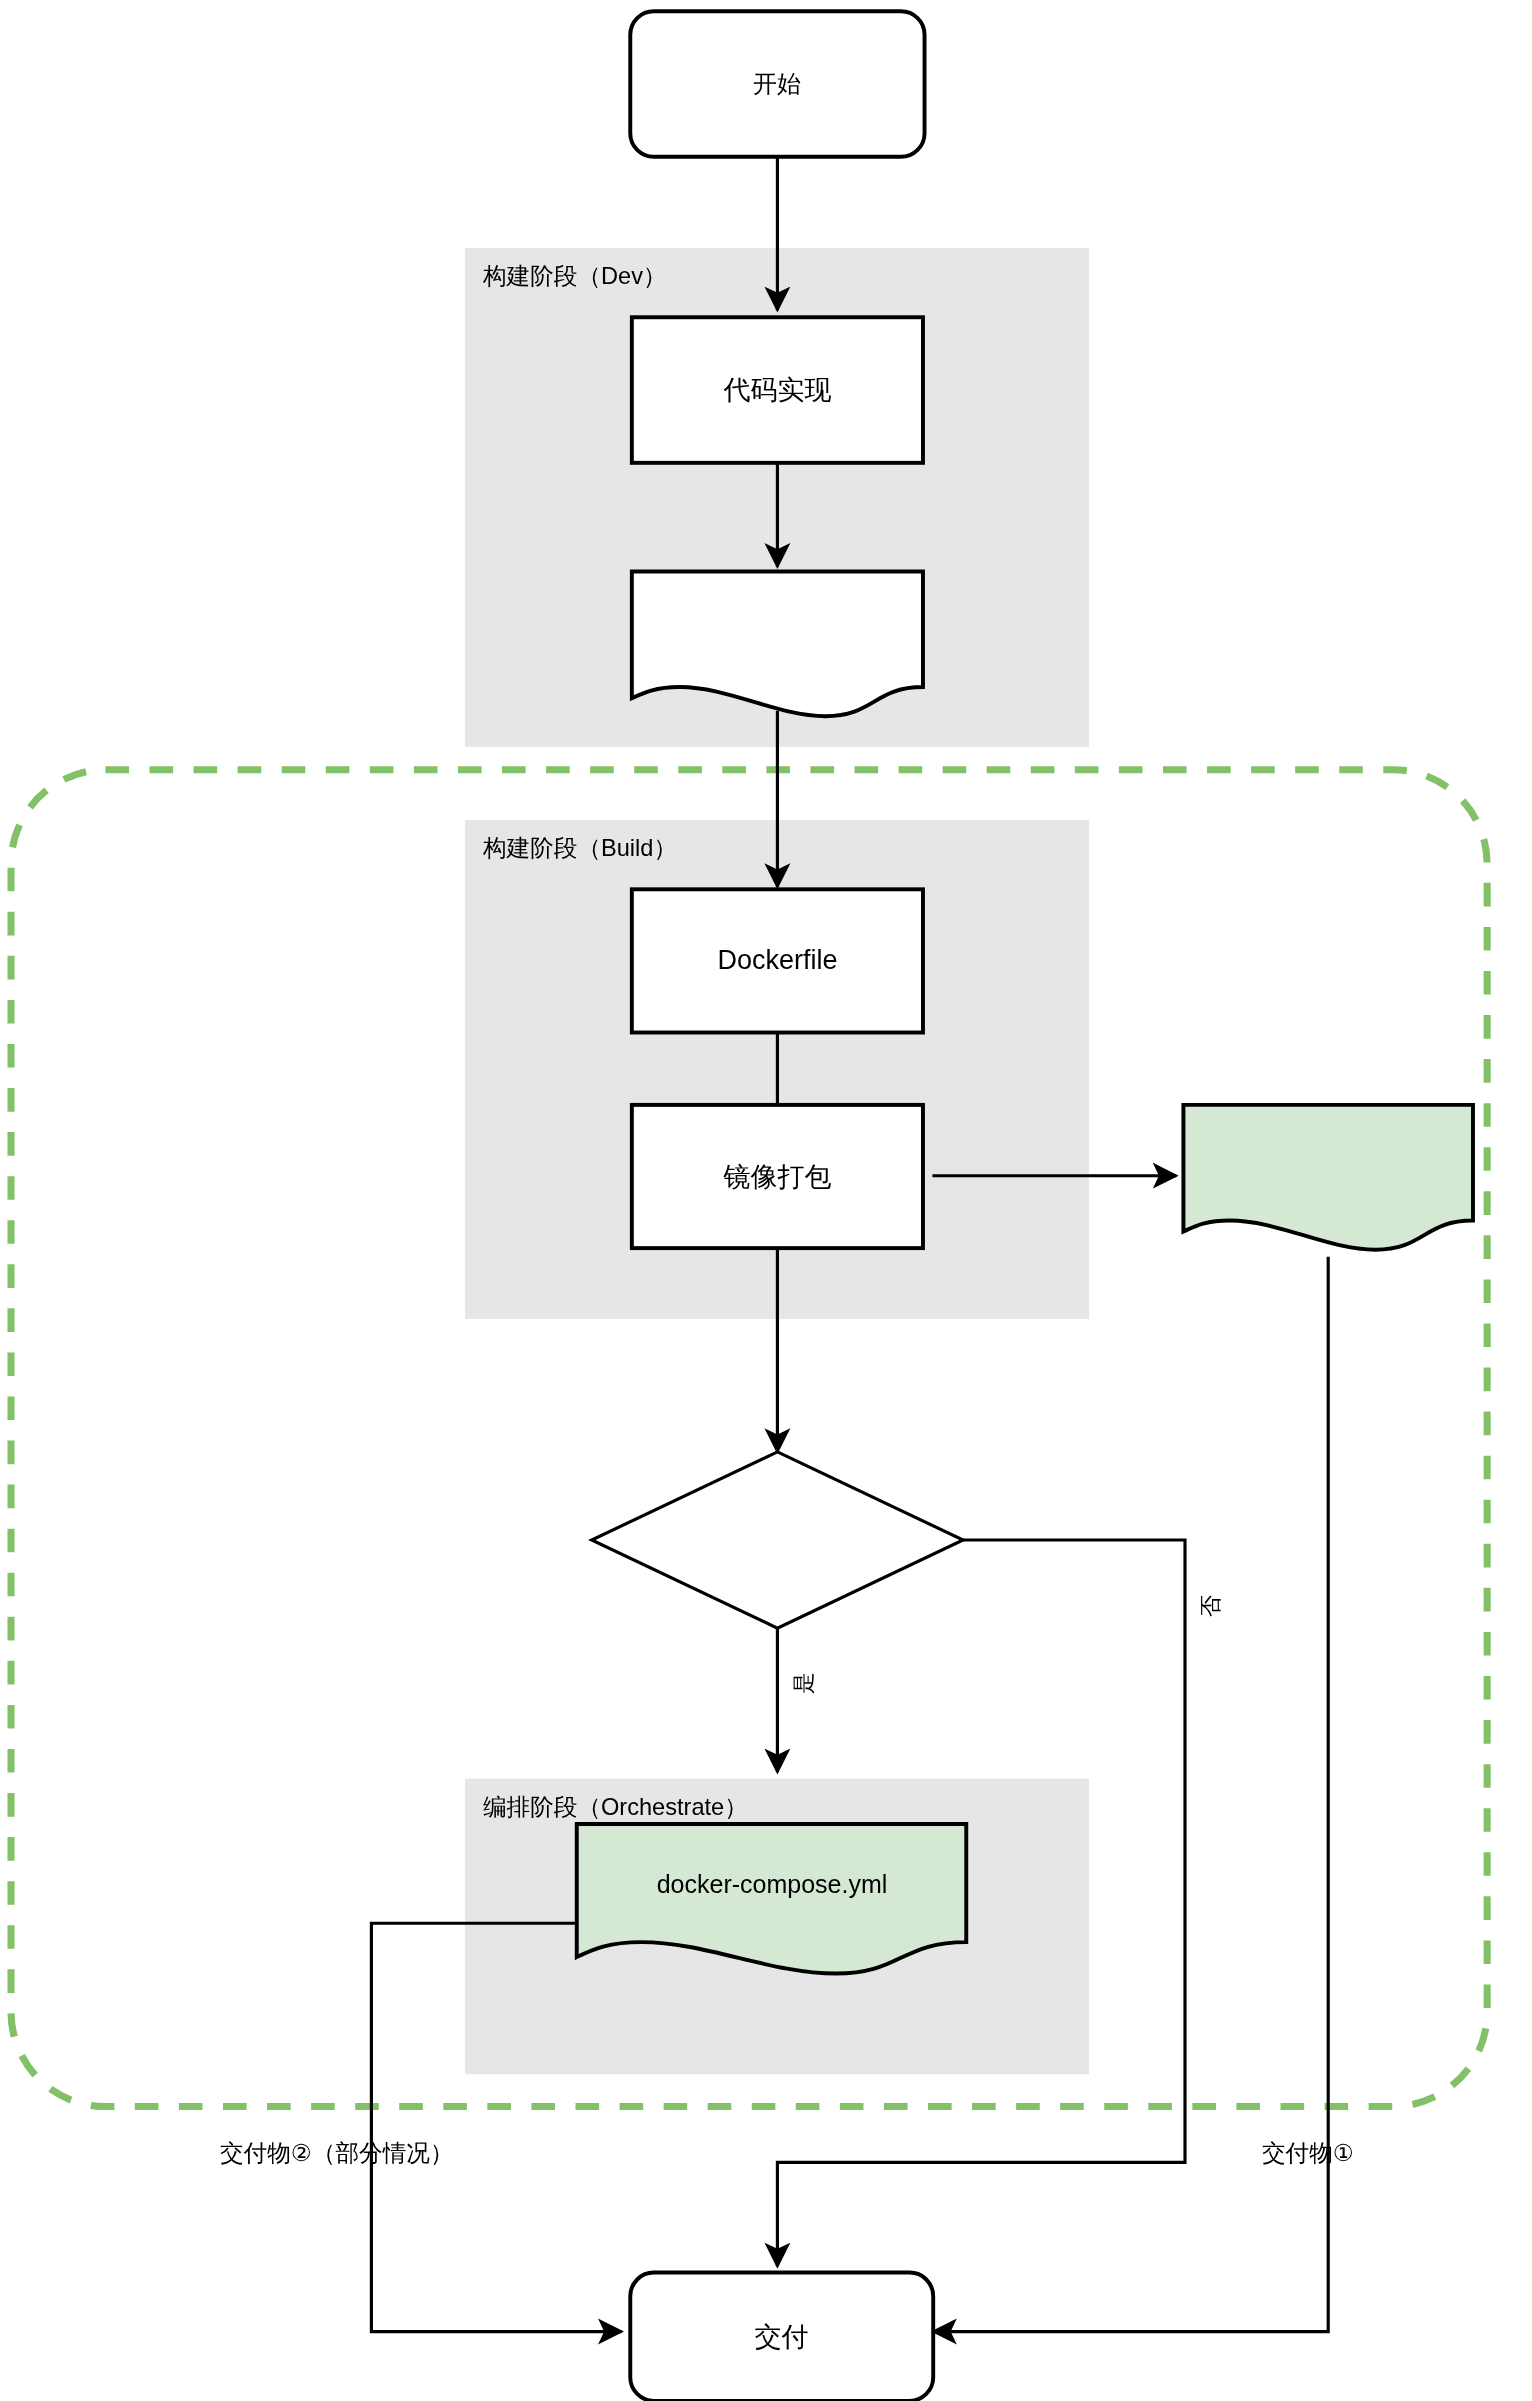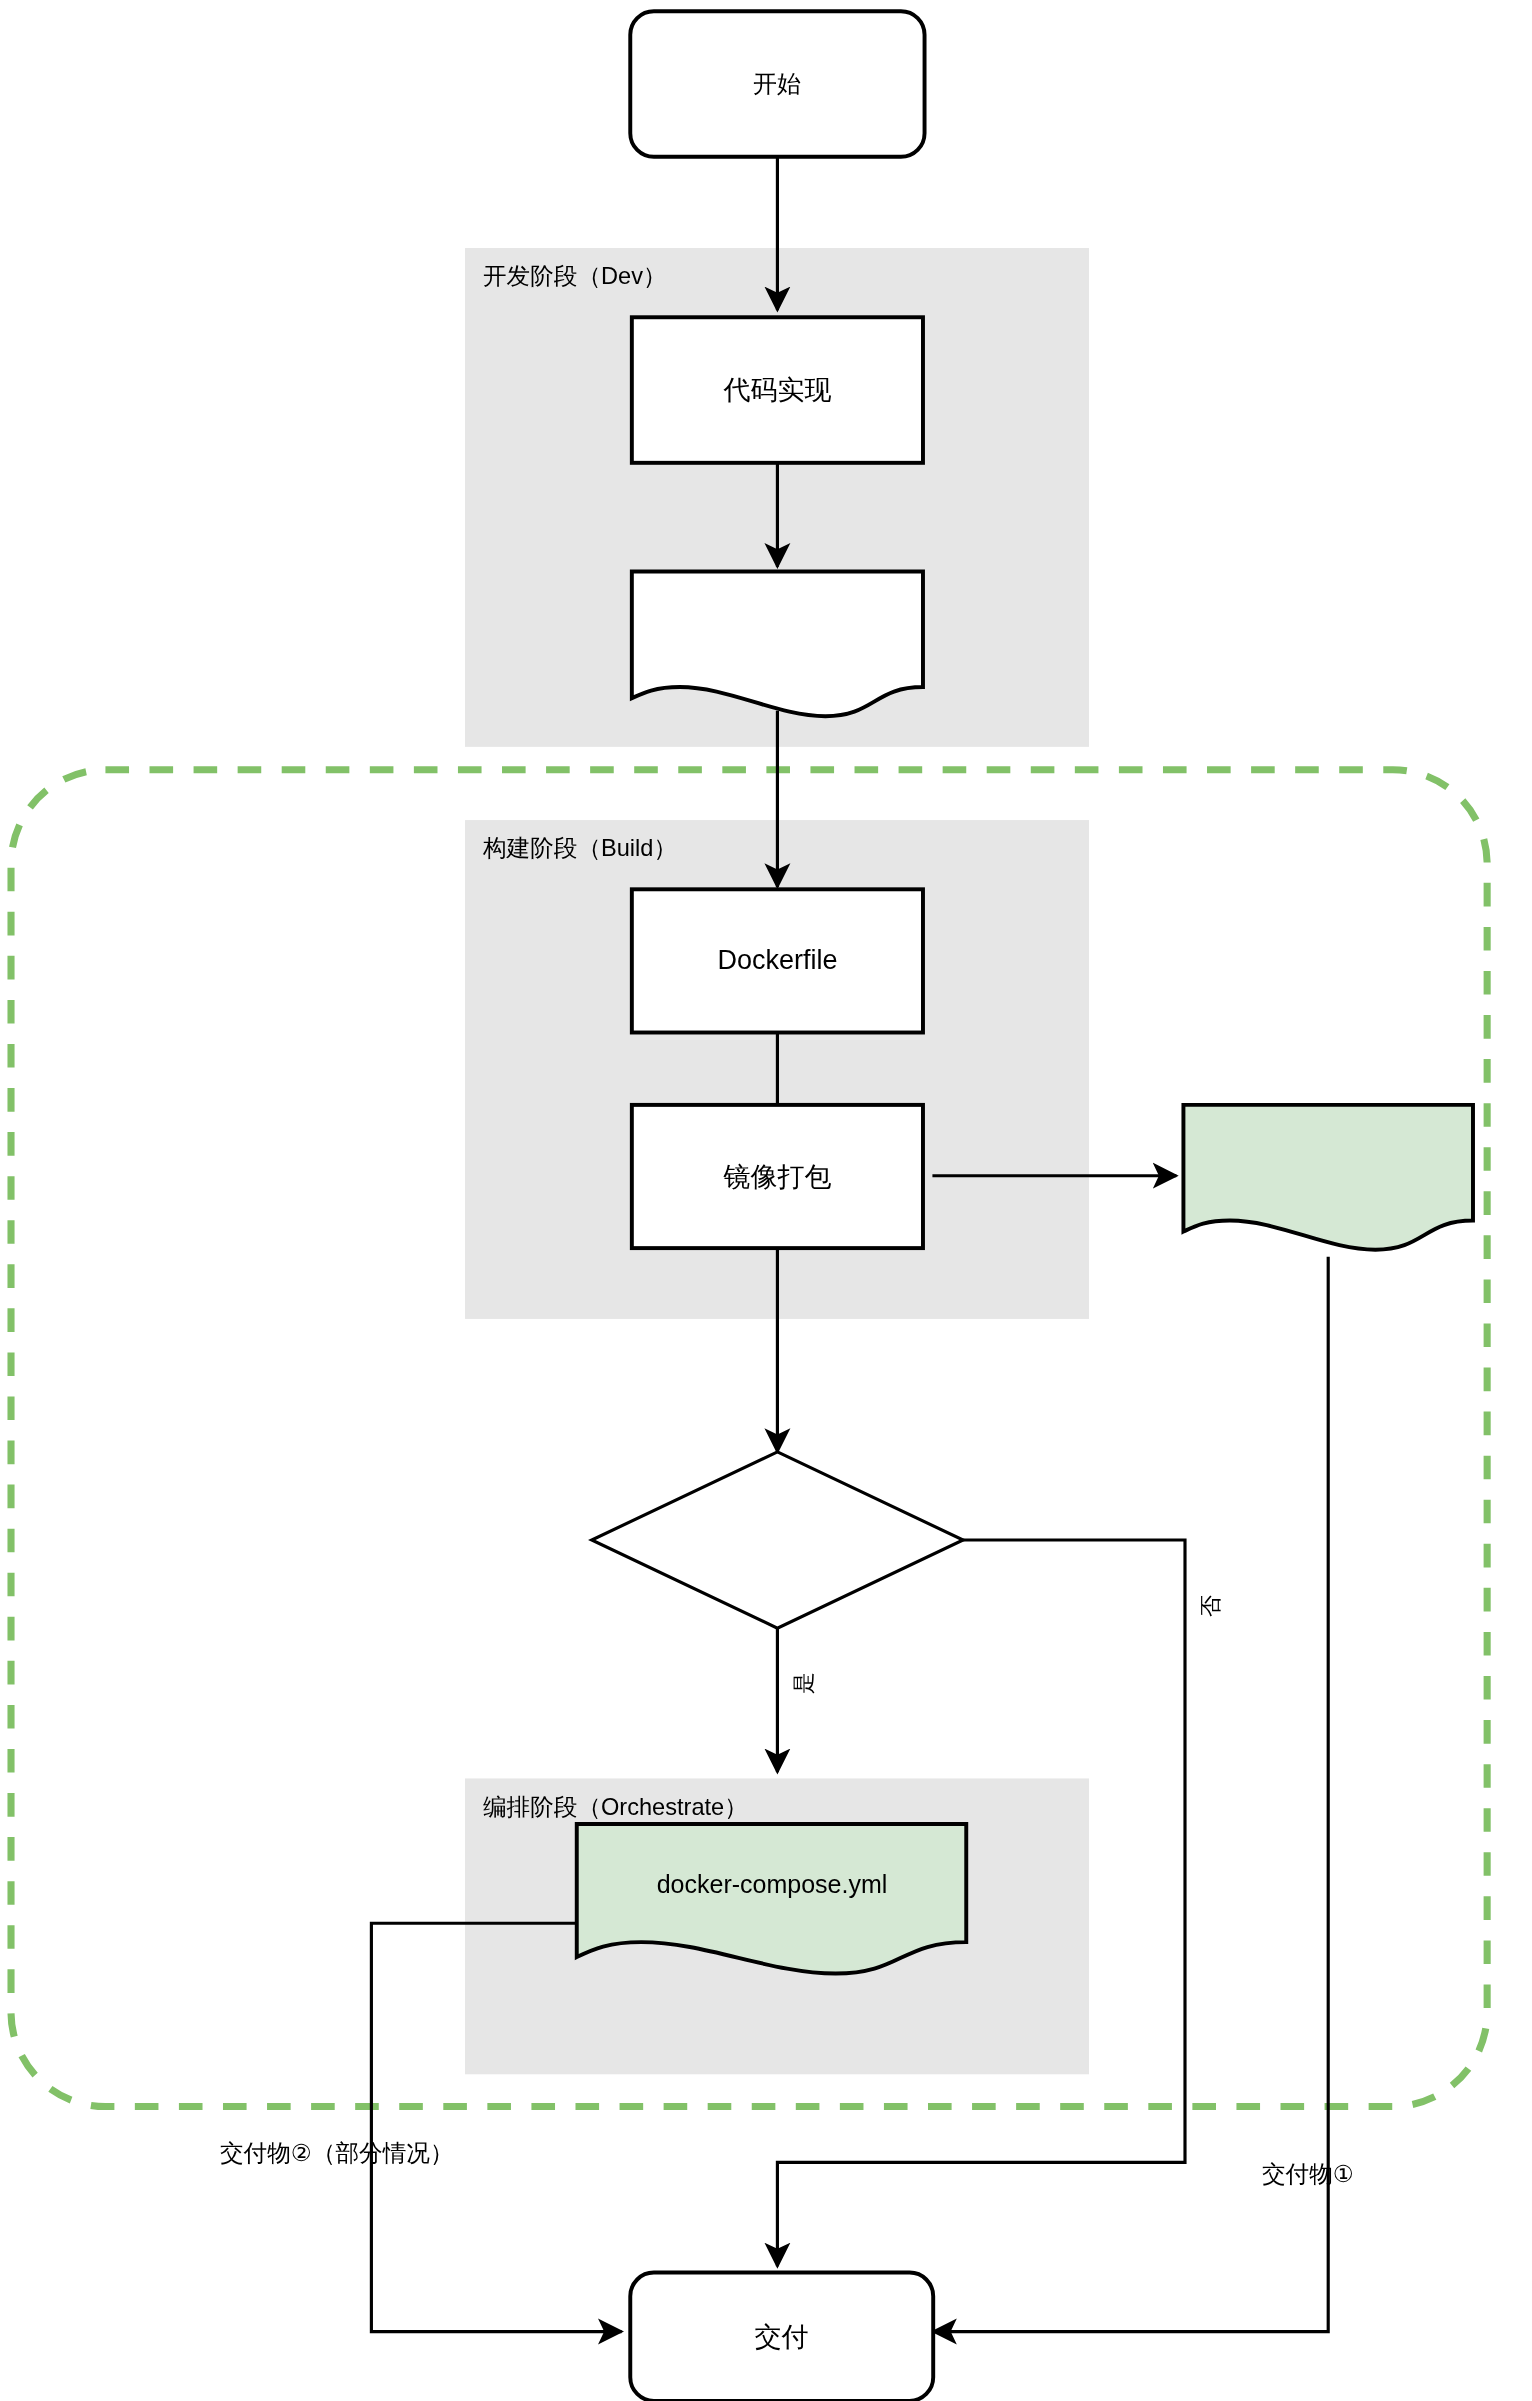--- a/index.html
+++ b/index.html
@@ -106,21 +106,21 @@
     <path d="M 988 1845 L 1224 1957 L 988 2069 L 752 1957 Z" fill="#ffffff" stroke="#000000" stroke-width="4"></path>
 
     <path d="M 733 2318 L 1228 2318 L 1228 2468
              C 1145 2468 1145 2508 1062 2508
              C 980 2508 897 2468 815 2468
              C 774 2468 754 2477 733 2487 Z" fill="#d5e8d4" stroke="#000000" stroke-width="5"></path>
 
     <rect x="801" y="2888" width="385" height="163" rx="30" ry="30" fill="#ffffff" stroke="#000000" stroke-width="5"></rect>
   </svg>
 
-  <div class="phase-title" style="left:483px; top:260px; font-size:23.6px;">开发阶段（Dev）</div>
+  <div class="phase-title" style="left:483px; top:260px; font-size:23.6px;">构建阶段（Dev）</div>
   <div class="phase-title" style="left:483px; top:832px; font-size:23.6px;">构建阶段（Build）</div>
   <div class="phase-title" style="left:483px; top:1791px; font-size:23.6px;">编排阶段（Orchestrate）</div>
 
   <div class="node-label" style="left:630px; top:11px; width:294px; height:146px; font-size:24px;">开始</div>
 
   <div class="node-label" style="left:632px; top:317px; width:291px; height:146px; font-size:27px;">代码实现</div>
 
 
   <div class="node-label" style="left:632px; top:889px; width:291px; height:143px; font-size:27px;">Dockerfile</div>
 
@@ -131,16 +131,16 @@
   <div class="node-label" style="left:577px; top:1824px; width:390px; height:120px; font-size:25px;">docker-compose.yml</div>
 
   <div class="node-label" style="left:630px; top:2273px; width:303px; height:128px; font-size:27px;">交付</div>
 
   <div class="edge-label rot-label" style="left:789px; top:1694px; font-size:22px;">是</div>
 
   <div class="edge-label rot-label" style="left:1196px; top:1617px; font-size:22px;">否</div>
 
   <div class="edge-label" style="left:220px; top:2137px; font-size:23.6px;">交付物②（部分情况）</div>
 
-  <div class="edge-label" style="left:1262px; top:2137px; font-size:23.6px;margin-top:21px;">交付物①</div>
+  <div class="edge-label" style="left:1262px; top:2137px; font-size:23.6px;">交付物①</div>
 
 </div>
 
 
 </body></html>

